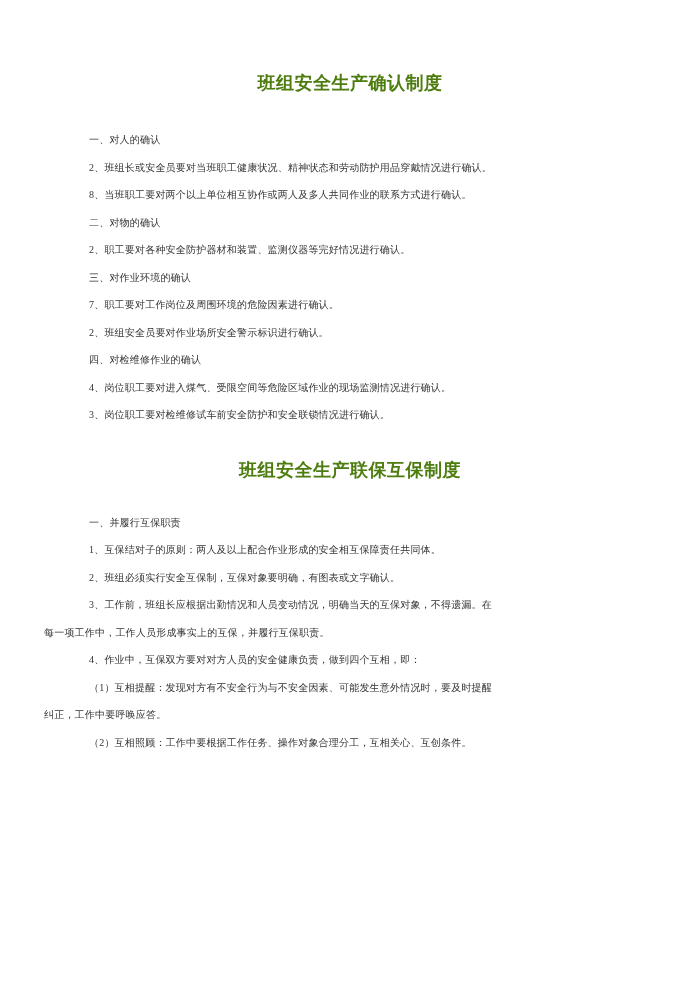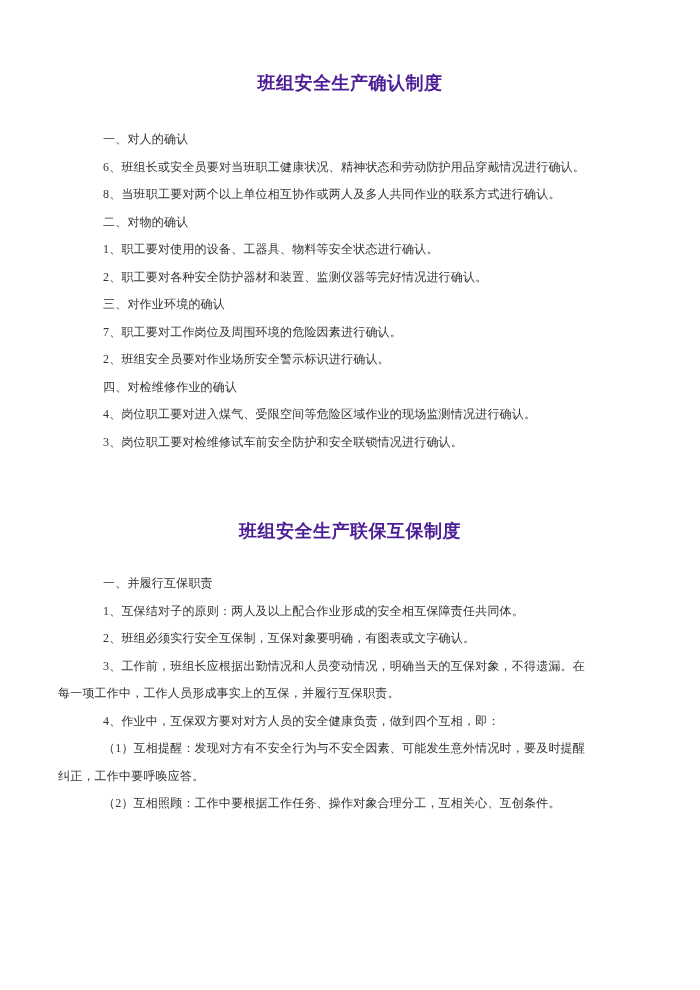--- a/index.html
+++ b/index.html
@@ -20,52 +20,50 @@
     color: #333333;
   }
   .doc-title {
     margin: 0 0 30px 0;
     text-align: center;
     font-family: "Liberation Sans", "DejaVu Sans", sans-serif;
     font-weight: bold;
     font-size: 18px;
     line-height: 26px;
     letter-spacing: 0.5px;
-    color: #4c1d95;
+    color: #4d7c0f;
   }
   .section2 .doc-title {
-    margin-top: 62px;
+    margin-top: 28px;
     margin-bottom: 26px;
   }
   .doc-body {
-    font-size: 12px;
-    margin-left: 14px;
+    font-size: 10px;
   }
   .line {
     line-height: 27.5px;
     white-space: nowrap;
     letter-spacing: 0.2px;
   }
   .line.indent {
     text-indent: 45px;
   }
 </style>
 </head>
 <body>
 
 <div class="page">
 
   <section class="section1">
     <h1 class="doc-title">班组安全生产确认制度</h1>
     <div class="doc-body">
         <div class="line indent">一、对人的确认</div>
-        <div class="line indent">6、班组长或安全员要对当班职工健康状况、精神状态和劳动防护用品穿戴情况进行确认。</div>
+        <div class="line indent">2、班组长或安全员要对当班职工健康状况、精神状态和劳动防护用品穿戴情况进行确认。</div>
         <div class="line indent">8、当班职工要对两个以上单位相互协作或两人及多人共同作业的联系方式进行确认。</div>
         <div class="line indent">二、对物的确认</div>
-        <div class="line indent">1、职工要对使用的设备、工器具、物料等安全状态进行确认。</div>
         <div class="line indent">2、职工要对各种安全防护器材和装置、监测仪器等完好情况进行确认。</div>
         <div class="line indent">三、对作业环境的确认</div>
         <div class="line indent">7、职工要对工作岗位及周围环境的危险因素进行确认。</div>
         <div class="line indent">2、班组安全员要对作业场所安全警示标识进行确认。</div>
         <div class="line indent">四、对检维修作业的确认</div>
         <div class="line indent">4、岗位职工要对进入煤气、受限空间等危险区域作业的现场监测情况进行确认。</div>
         <div class="line indent">3、岗位职工要对检维修试车前安全防护和安全联锁情况进行确认。</div>
       </div>
   </section>
 

